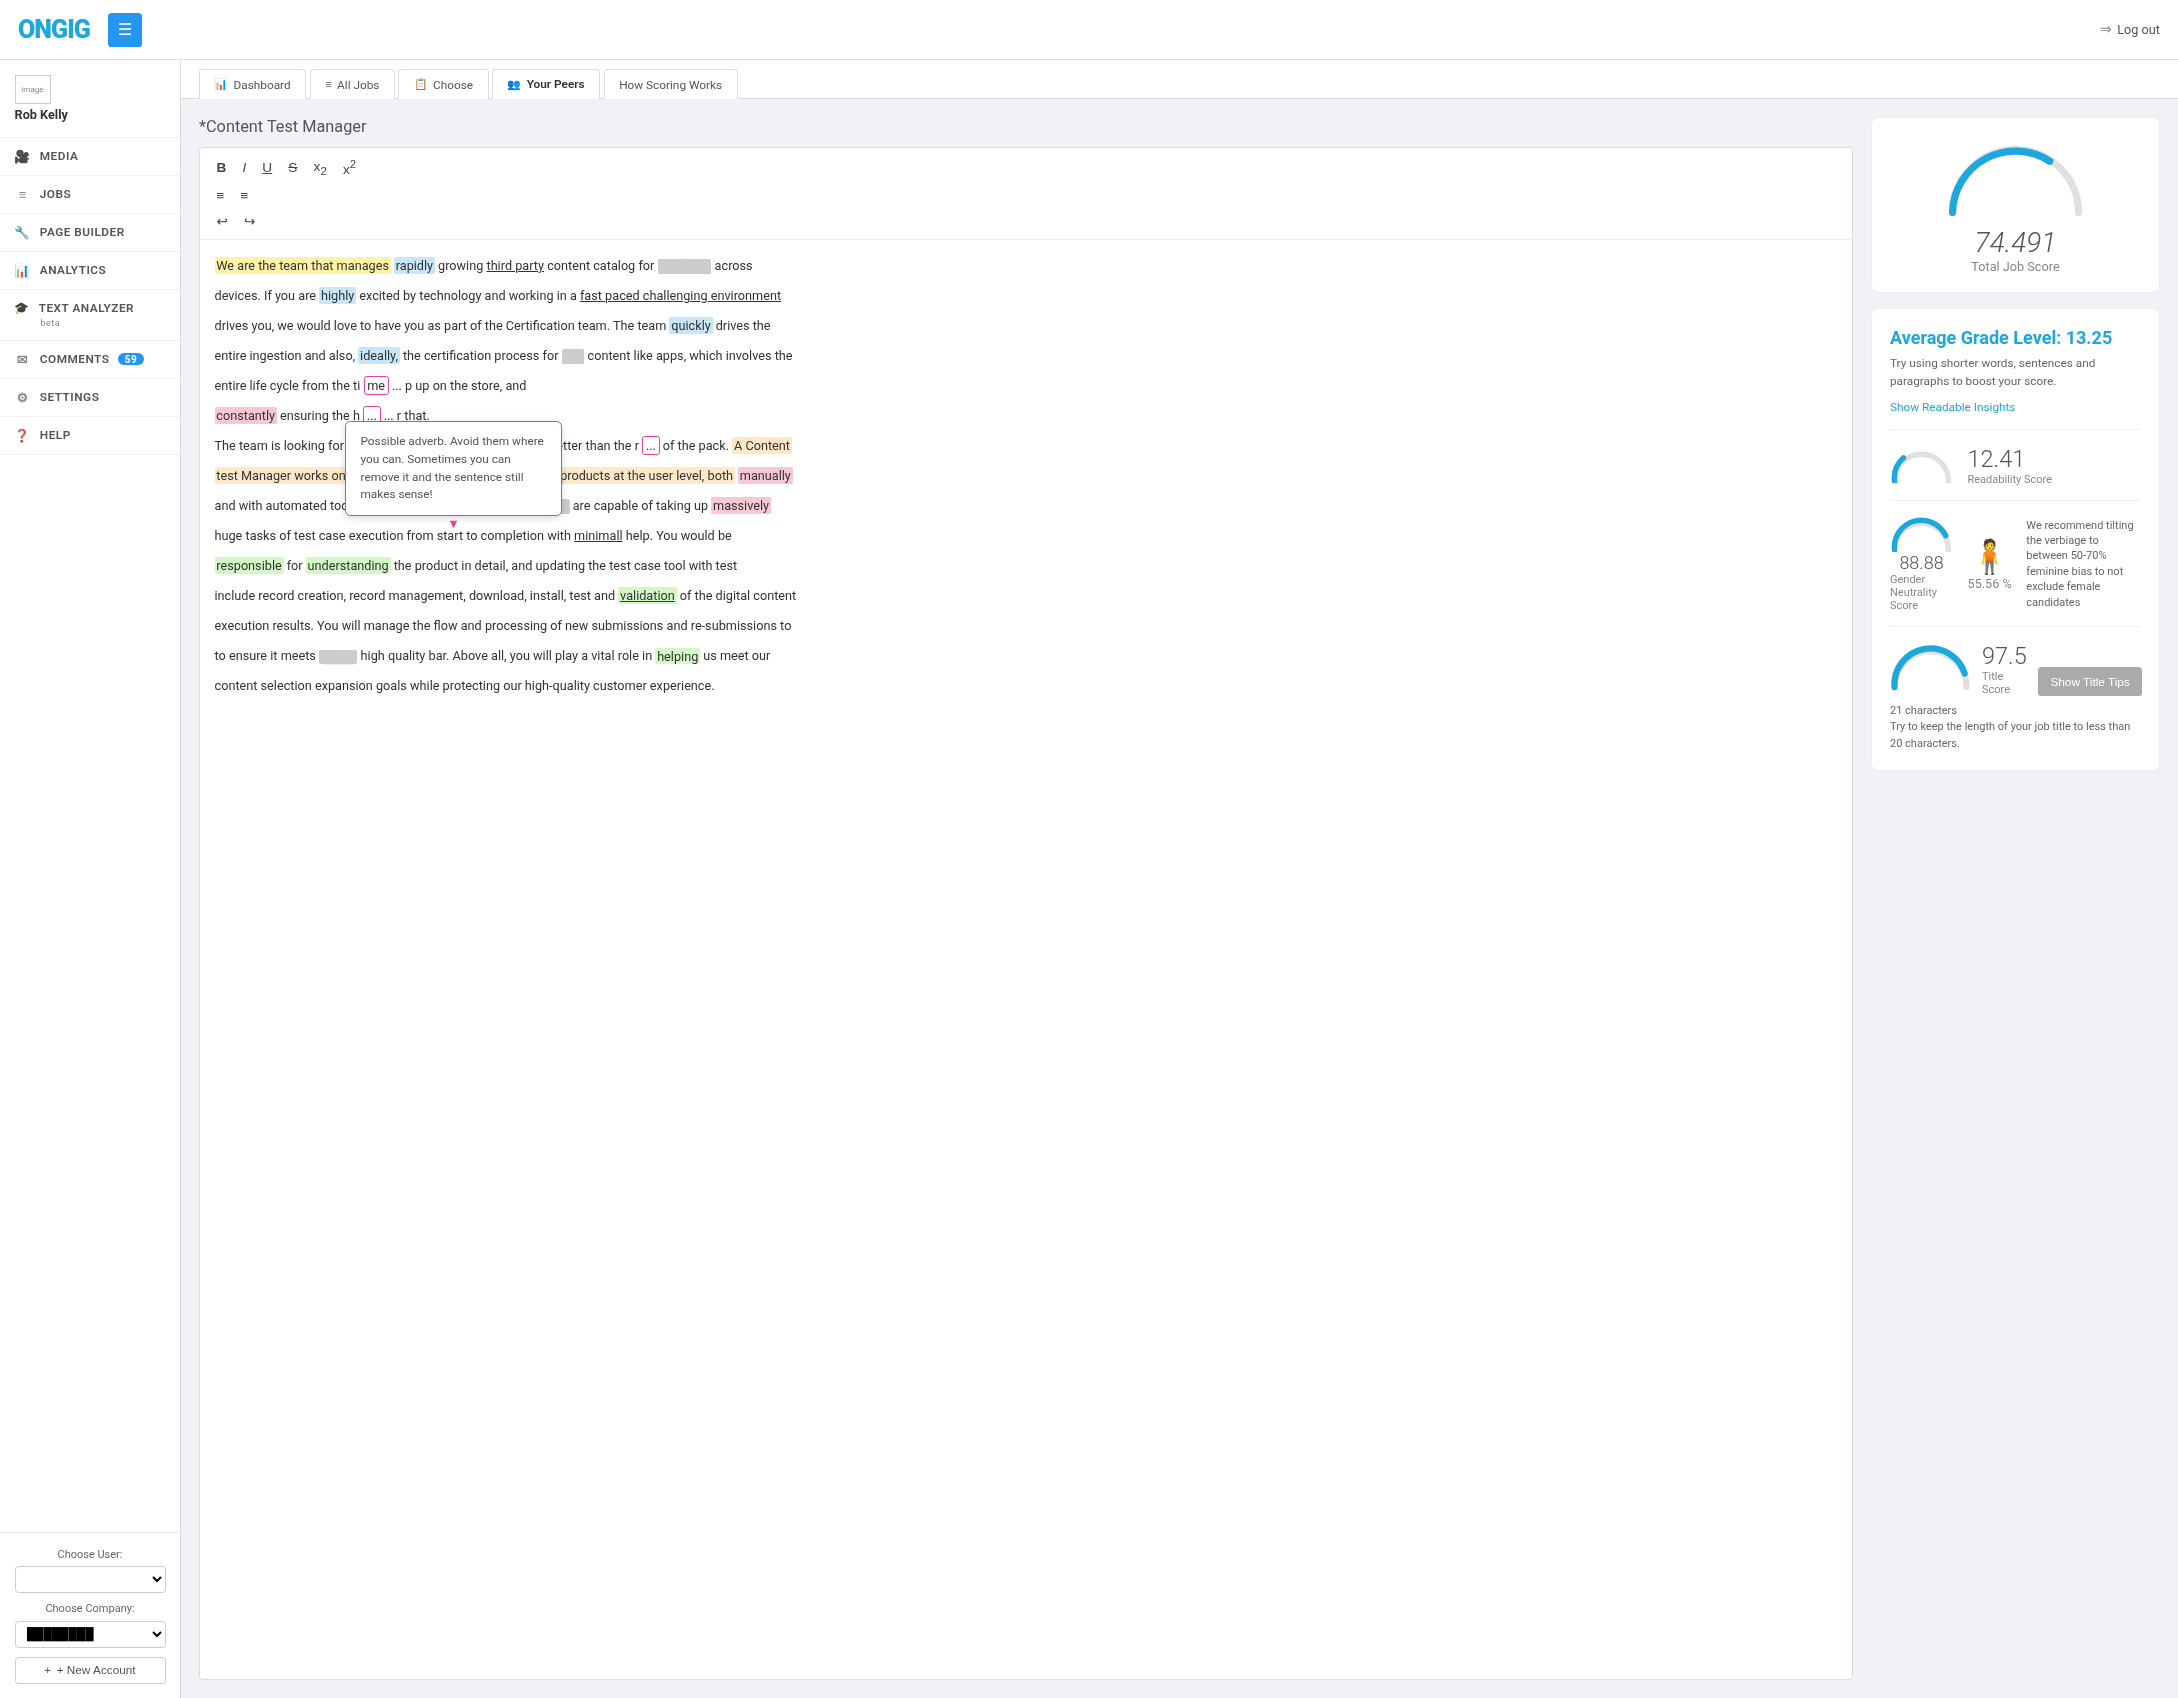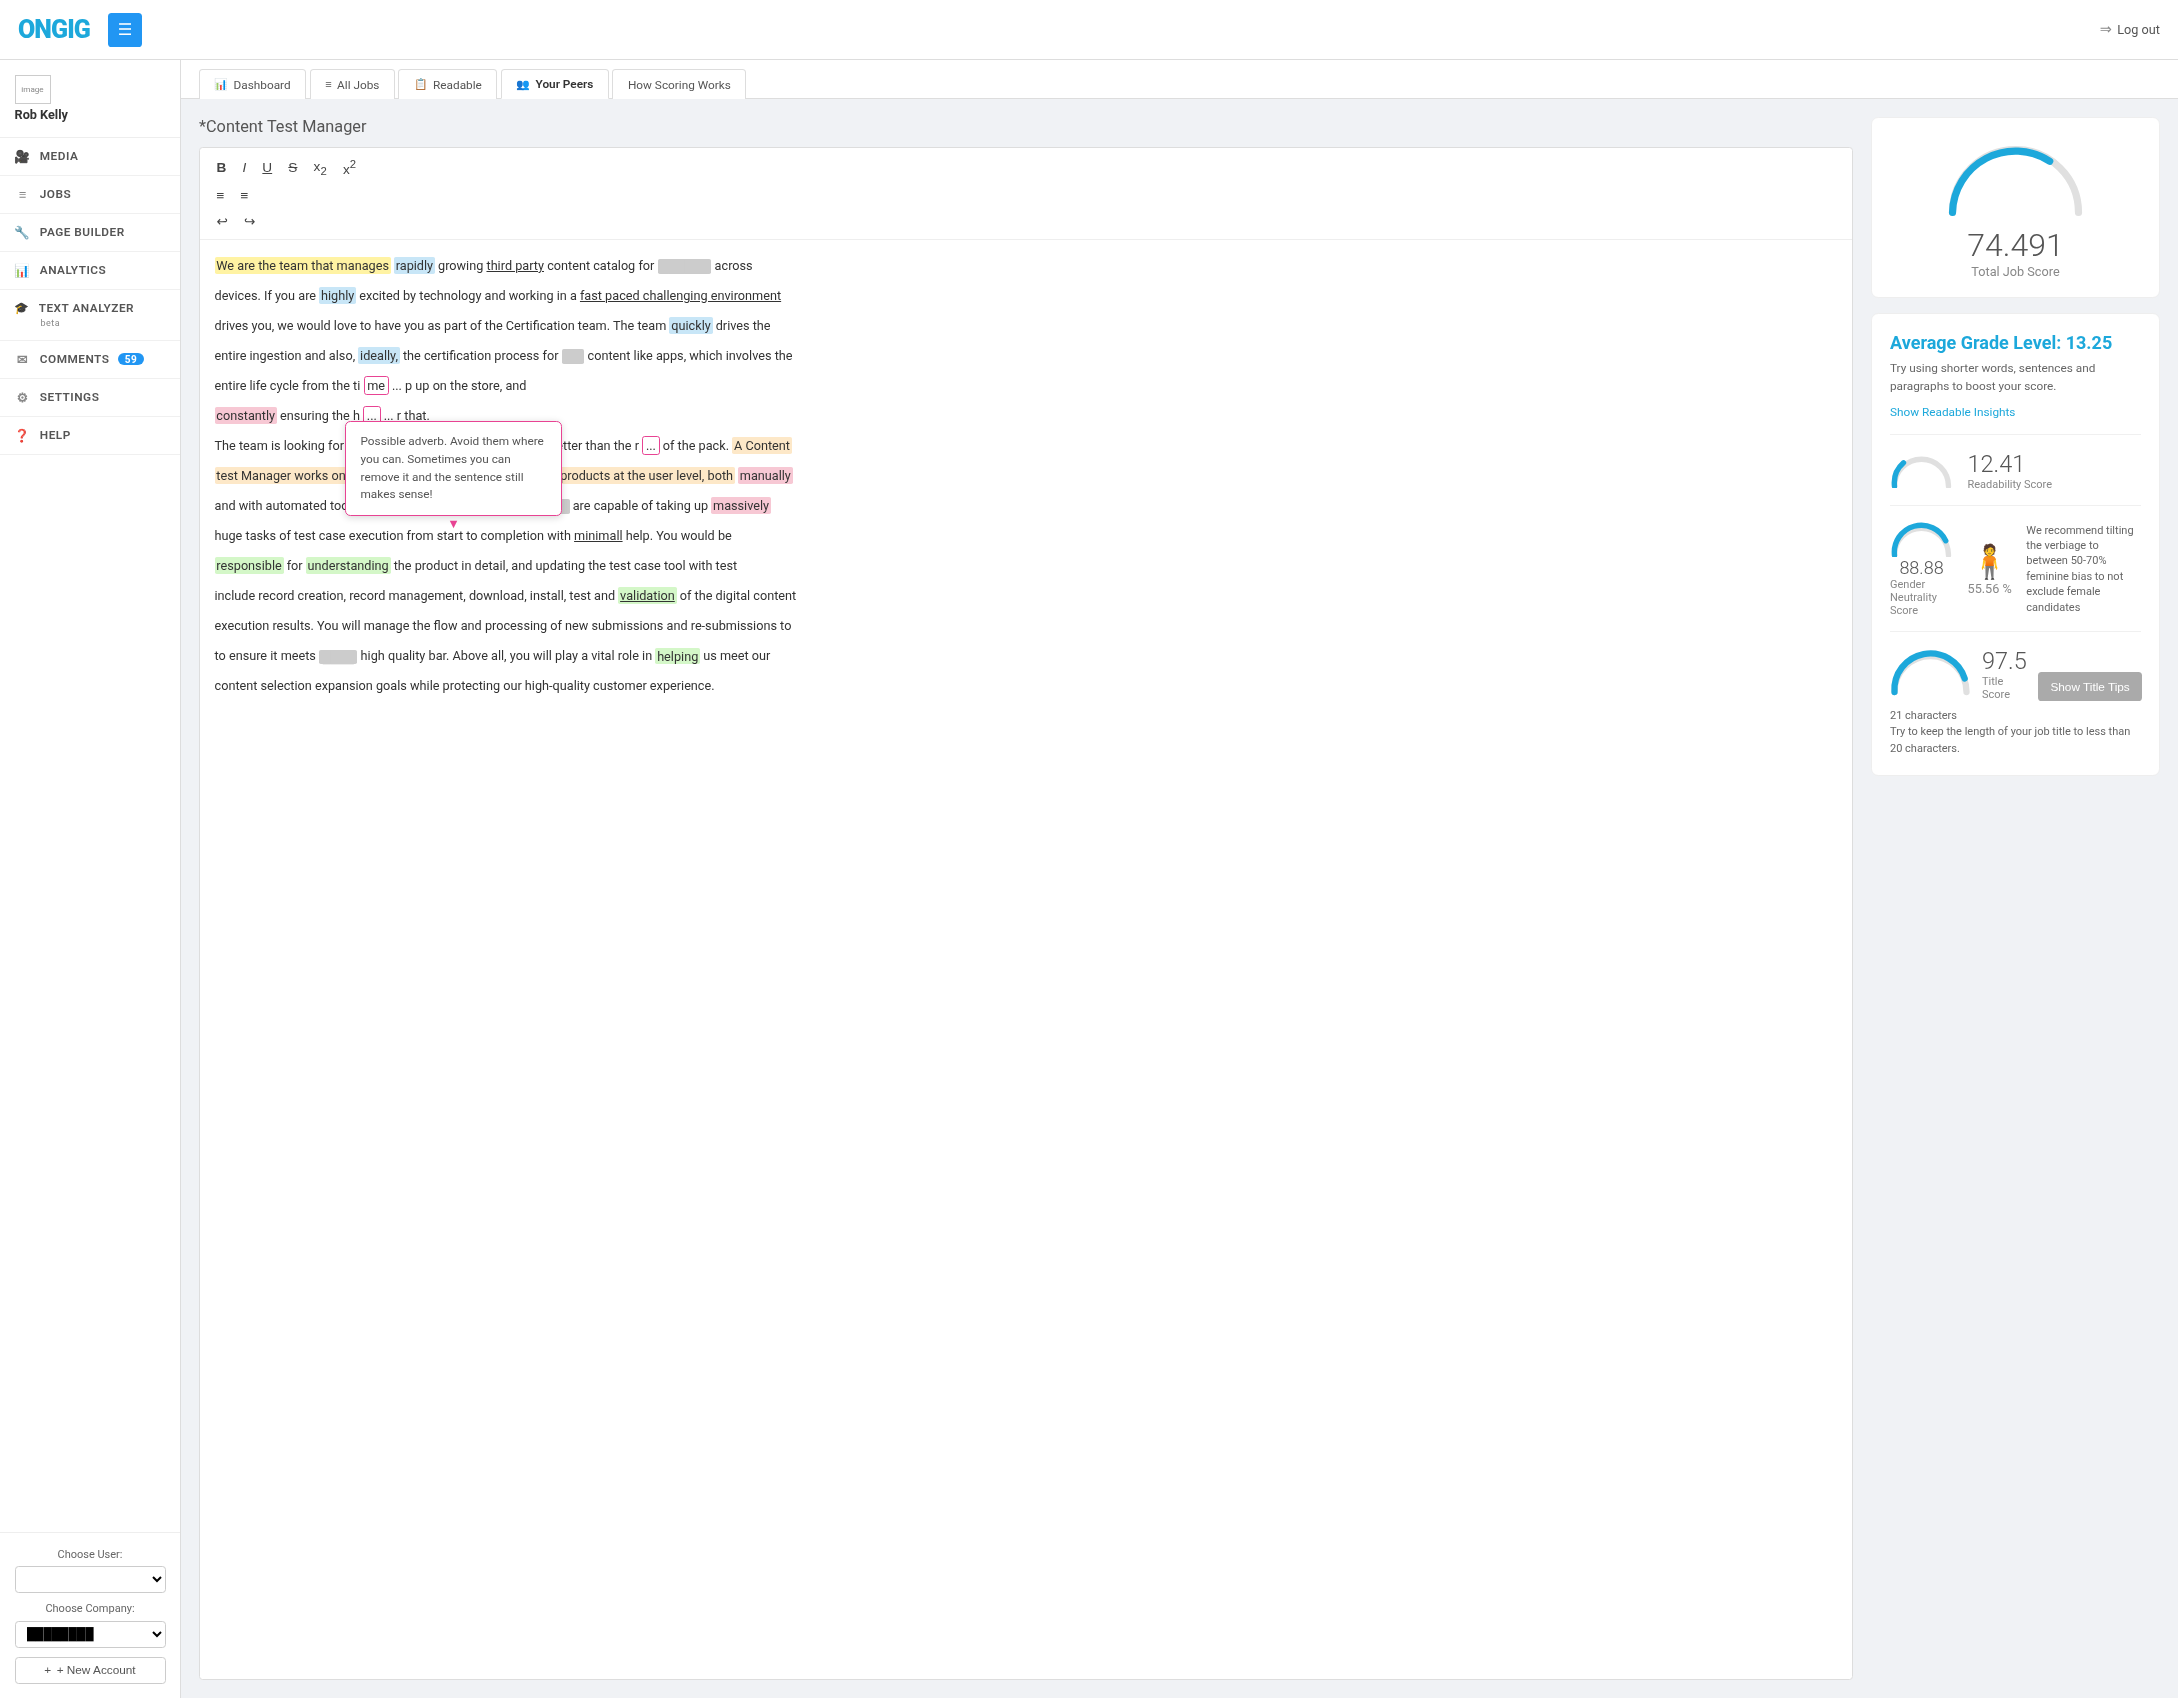--- a/index.html
+++ b/index.html
@@ -71,21 +71,21 @@
     .tooltip-popup { position: absolute; background: #fff; border: 1.8px solid #e84393; border-radius: 5.4px; padding: 11px 14.5px; font-size: 11.8px; color: #555; max-width: 217px; line-height: 1.5; top: 181px; left: 145px; z-index: 10; box-shadow: 0 1.8px 7.2px rgba(0,0,0,0.15); }
     .tooltip-popup::after { content: '▼'; position: absolute; bottom: -18px; left: 50%; transform: translateX(-50%); color: #e84393; font-size: 12.7px; }
 
     
     .score-panel { width: 289px; display: flex; flex-direction: column; gap: 14.5px; overflow-y: auto; flex-shrink: 0; }
 
     
     .total-score-card { background: #fff; border-radius: 7.2px; padding: 18px; text-align: center; border: 0.9px solid #eee; }
     .gauge-container { width: 145px; height: 81px; margin: 0 auto 9px; position: relative; }
     .gauge-svg { width: 100%; height: 100%; }
-    .score-number { font-size: 32px; font-weight: 300; color: #555; }
+    .score-number { font-size: 28px; font-weight: 300; color: #555; font-style: italic; }
     .score-label { font-size: 12.7px; color: #888; }
 
     
     .metrics-card { background: #fff; border-radius: 7.2px; padding: 18px; border: 0.9px solid #eee; }
     .avg-grade { font-size: 18px; font-weight: 700; color: #1da8db; margin-bottom: 7.2px; }
     .grade-desc { font-size: 11.8px; color: #666; line-height: 1.5; margin-bottom: 7.2px; }
     .show-insights-link { color: #1da8db; font-size: 11.8px; cursor: pointer; text-decoration: none; }
 
     .metric-row { display: flex; align-items: center; gap: 14.5px; margin-top: 14.5px; padding-top: 14.5px; border-top: 0.9px solid #f0f0f0; }
     .mini-gauge { width: 63px; height: 36px; flex-shrink: 0; }
@@ -177,21 +177,21 @@
       <div class="tab">
         <span class="tab-icon">📊</span>
         <span>Dashboard</span>
       </div>
       <div class="tab">
         <span class="tab-icon">≡</span>
         <span>All Jobs</span>
       </div>
       <div class="tab">
         <span class="tab-icon">📋</span>
-        <span>Readable</span>
+        <span>Choose</span>
       </div>
       <div class="tab active">
         <span class="tab-icon">👥</span>
         <span>Your Peers</span>
       </div>
       <div class="tab">
         <span>How Scoring Works</span>
       </div>
     </div>
 

